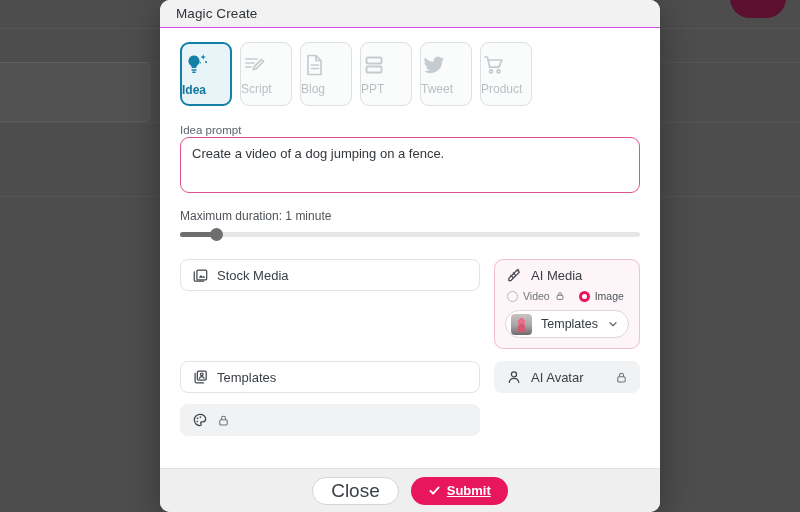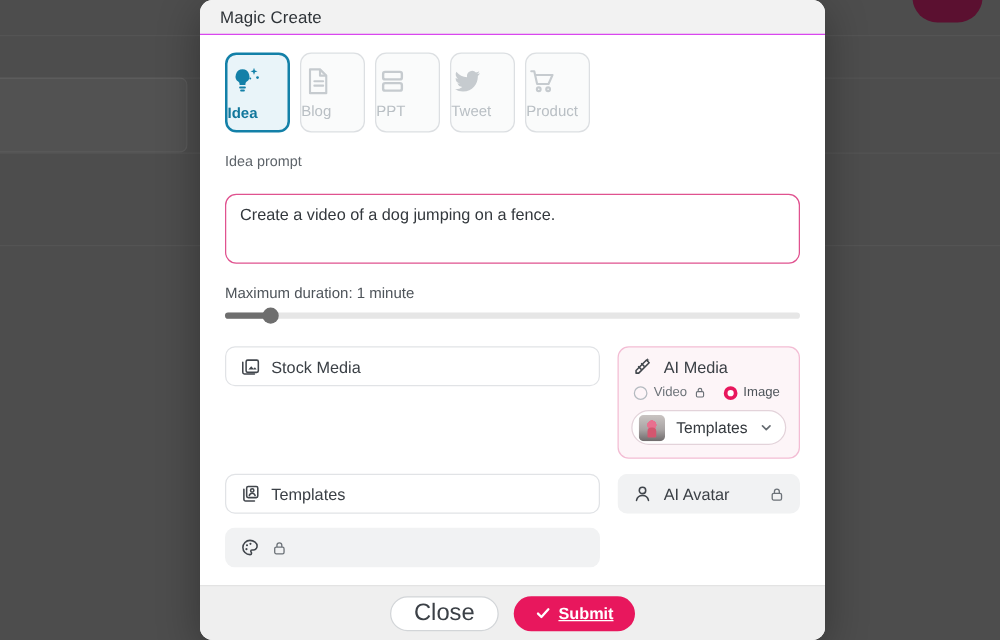--- a/index.html
+++ b/index.html
@@ -113,21 +113,21 @@
   .type-tab.active .tab-label {
     color: #12779c;
     font-weight: bold;
   }
   .type-tab.active .tab-ico { color: #1380a8; }
 
   
   .field-label {
     font-size: 11.5px;
     color: #5e646a;
-    margin-bottom: 19px;
+    margin-bottom: 1px;
   }
   #idea-prompt {
     width: 100%;
     height: 56px;
     border: 1px solid #e0528f;
     border-radius: 9px;
     padding: 8px 11px;
     font-family: "Liberation Sans", sans-serif;
     font-size: 13px;
     color: #33383d;
@@ -355,20 +355,29 @@
             <rect x="9.3" y="18.2" width="5.4" height="1.5" rx="0.75" fill="currentColor"></rect>
             <rect x="10.1" y="20.6" width="3.8" height="1.5" rx="0.75" fill="currentColor"></rect>
             <path d="M21.2 3.2l.75 2.1 2.1.75-2.1.75-.75 2.1-.75-2.1-2.1-.75 2.1-.75z" fill="currentColor"></path>
             <circle cx="24" cy="11" r="1.1" fill="currentColor"></circle>
             <circle cx="18.2" cy="11.8" r="0.8" fill="currentColor"></circle>
           </svg>
         </span>
         <span class="tab-label">Idea</span>
       </div>
 
+      <div class="type-tab">
+        <span class="tab-ico">
+          <svg width="26" height="26" viewBox="0 0 26 26" fill="none" stroke="currentColor" stroke-width="1.7" stroke-linecap="round">
+            <path d="M5 7h11M5 11h8M5 15h5"></path>
+            <path d="M20.5 7.5l2 2-7.3 7.3-2.7.7.7-2.7z"></path>
+          </svg>
+        </span>
+        <span class="tab-label">Script</span>
+      </div>
 
       <div class="type-tab">
         <span class="tab-ico">
           <svg width="26" height="26" viewBox="0 0 26 26" fill="none" stroke="currentColor" stroke-width="1.7" stroke-linejoin="round">
             <path d="M7 3.5h8l5 5v14H7z"></path>
             <path d="M15 3.5v5h5"></path>
             <path d="M10.5 13h7M10.5 16.5h7" stroke-linecap="round"></path>
           </svg>
         </span>
         <span class="tab-label">Blog</span>

